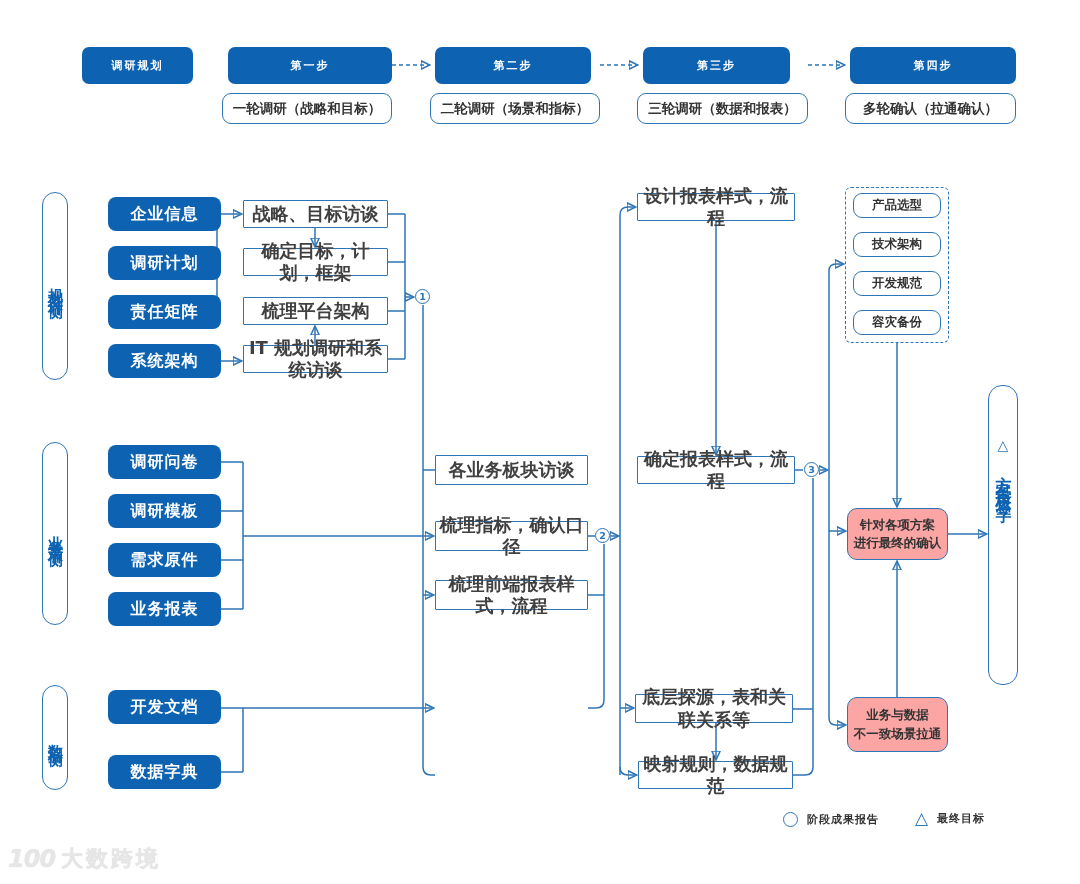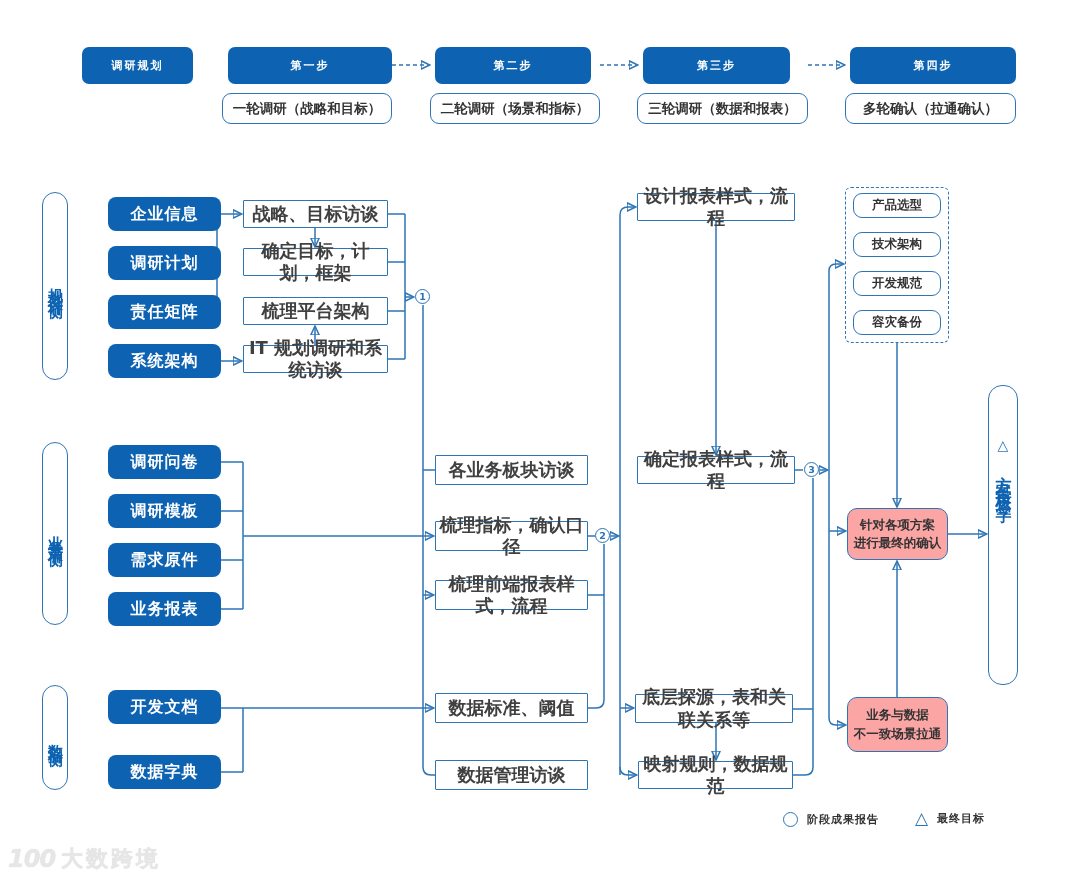--- a/index.html
+++ b/index.html
@@ -115,22 +115,20 @@
   <div class="abs item" style="top:755px">数据字典</div>
 
   <div class="abs wbox" style="left:243px;top:200px;width:145px;height:28px">战略、目标访谈</div>
   <div class="abs wbox" style="left:243px;top:248px;width:145px;height:28px">确定目标，计划，框架</div>
   <div class="abs wbox" style="left:243px;top:297px;width:145px;height:28px">梳理平台架构</div>
   <div class="abs wbox" style="left:243px;top:345px;width:145px;height:28px">IT 规划调研和系统访谈</div>
 
   <div class="abs wbox" style="left:435px;top:455px;width:153px;height:30px">各业务板块访谈</div>
   <div class="abs wbox" style="left:435px;top:521px;width:153px;height:30px">梳理指标，确认口径</div>
   <div class="abs wbox" style="left:435px;top:580px;width:153px;height:30px">梳理前端报表样式，流程</div>
-  <div class="abs wbox" style="left:435px;top:693px;width:153px;height:30px">数据标准、阈值</div>
-  <div class="abs wbox" style="left:435px;top:760px;width:153px;height:30px">数据管理访谈</div>
 
   <div class="abs wbox" style="left:637px;top:193px;width:158px;height:28px">设计报表样式，流程</div>
   <div class="abs wbox" style="left:637px;top:456px;width:158px;height:28px">确定报表样式，流程</div>
   <div class="abs wbox" style="left:635px;top:694px;width:158px;height:29px">底层探源，表和关联关系等</div>
   <div class="abs wbox" style="left:638px;top:761px;width:155px;height:28px">映射规则，数据规范</div>
 
   <div class="abs dashbox" style="left:845px;top:187px;width:104px;height:156px"></div>
   <div class="abs sol" style="top:193px">产品选型</div>
   <div class="abs sol" style="top:232px">技术架构</div>
   <div class="abs sol" style="top:271px">开发规范</div>

